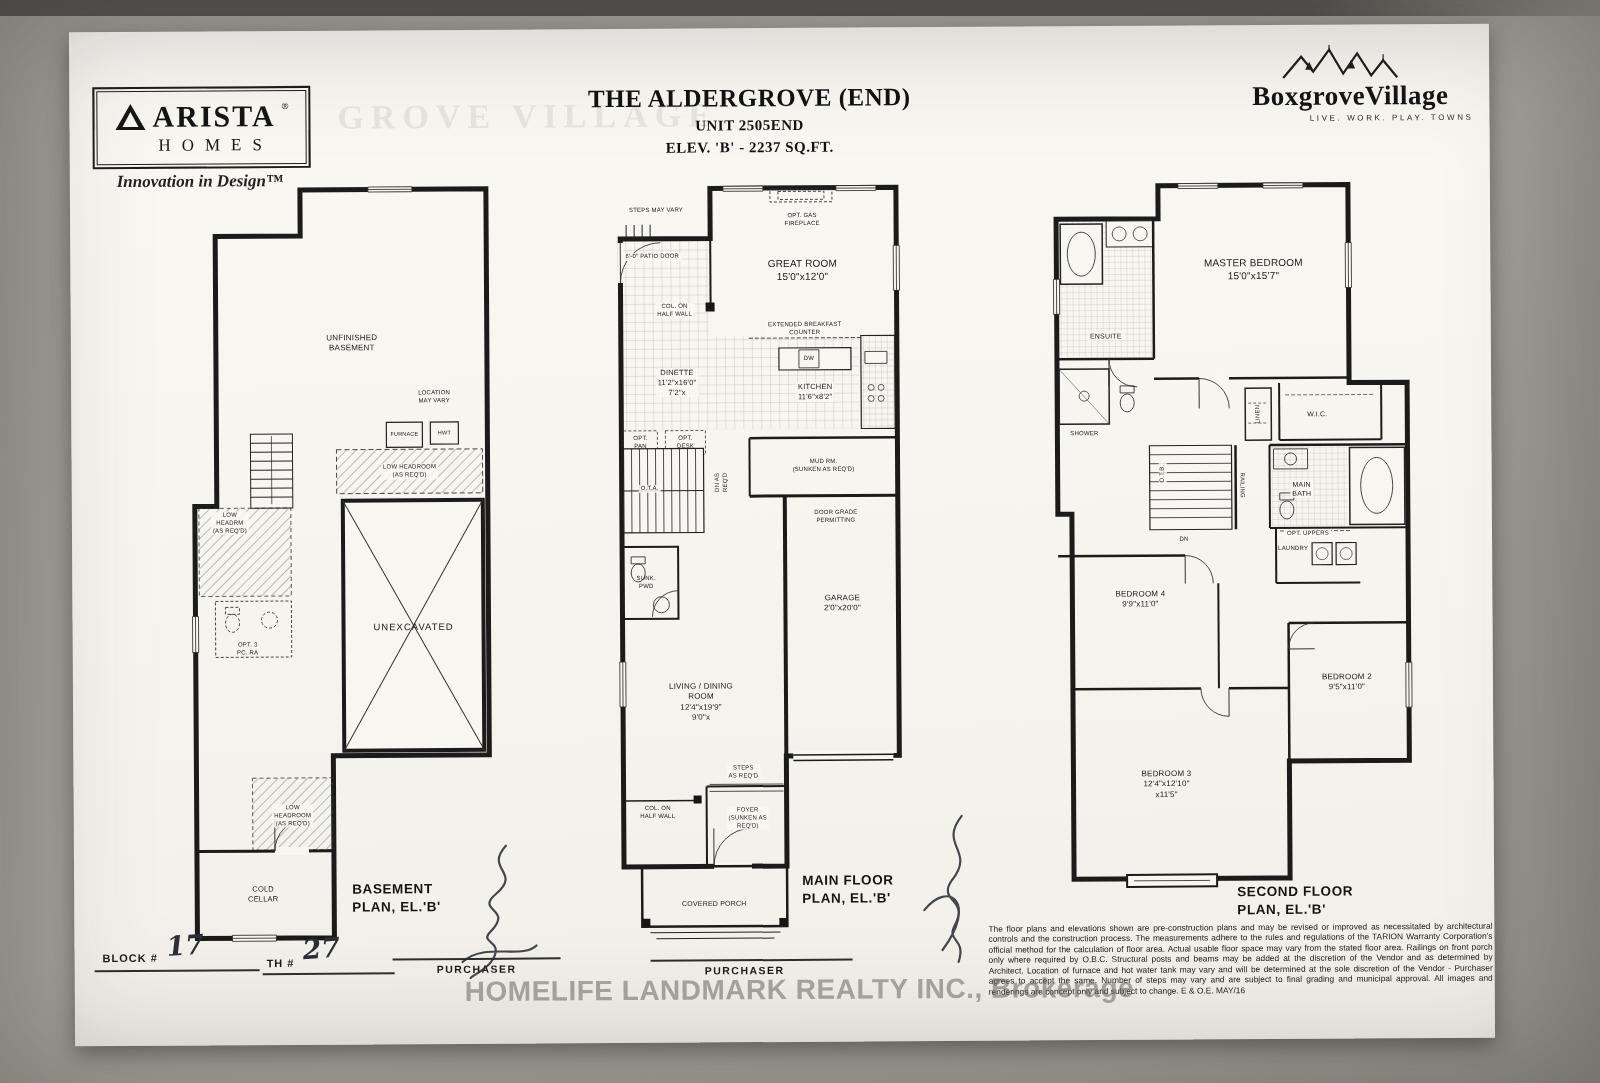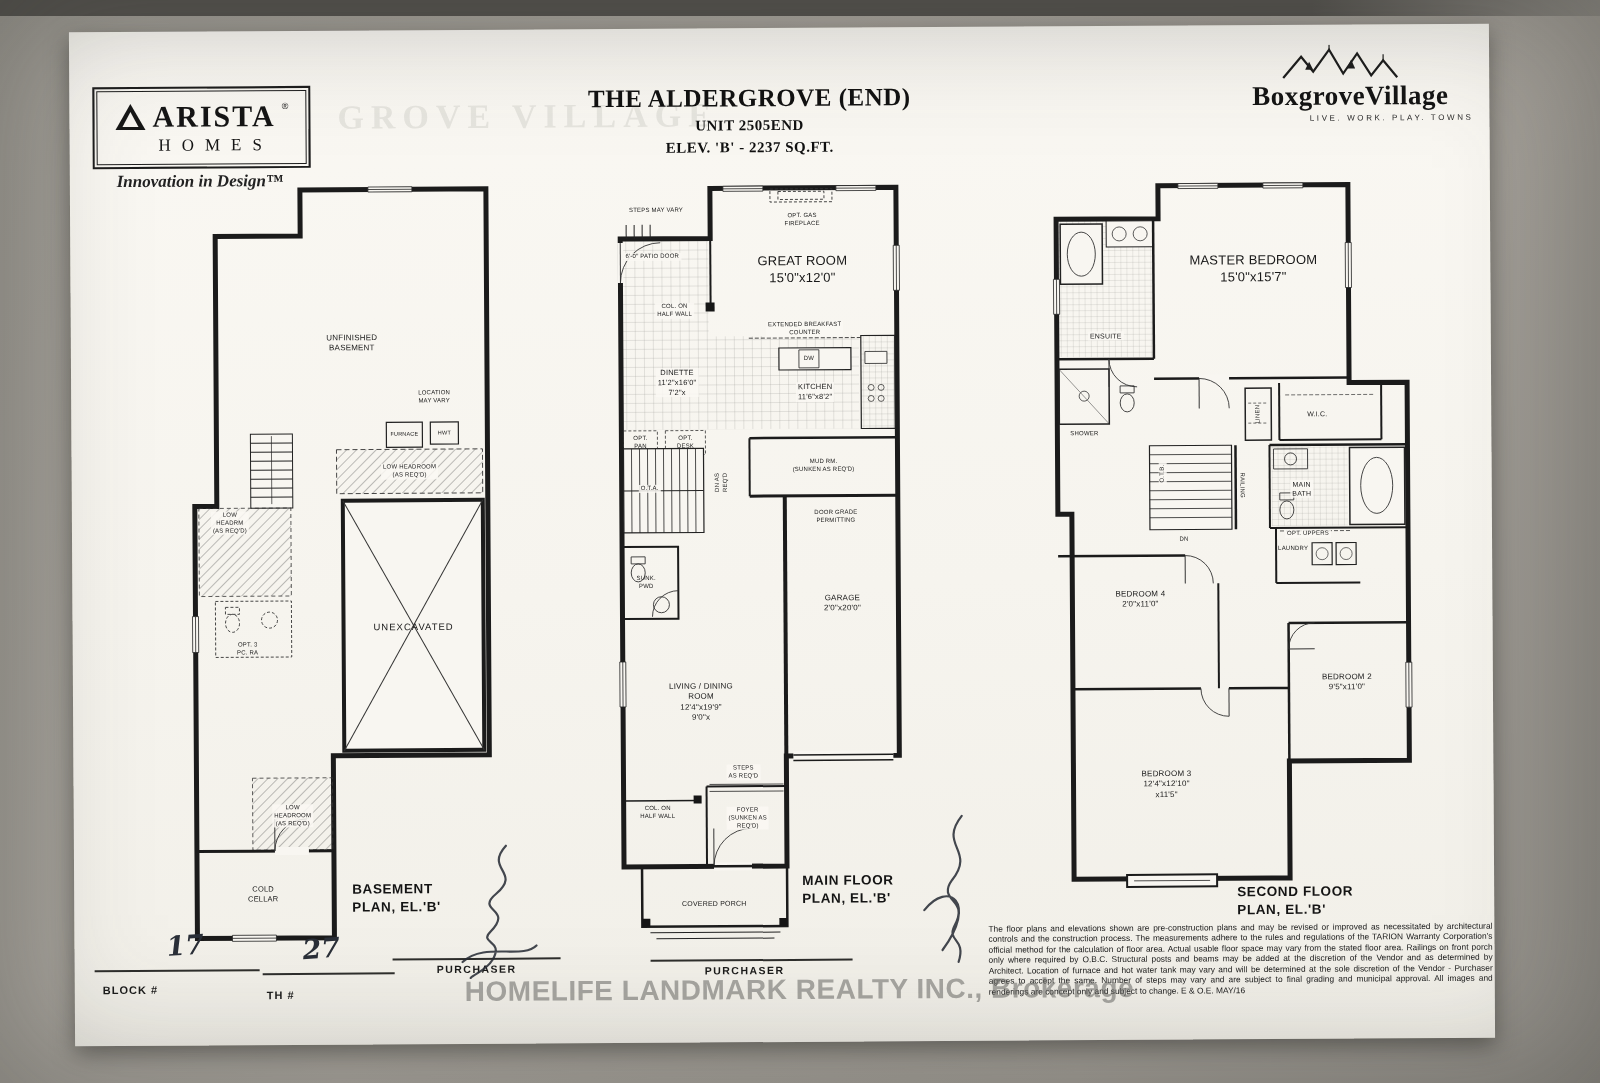--- a/index.html
+++ b/index.html
@@ -31,30 +31,30 @@
   .boxgrove{position:absolute;left:1148px;top:20px;width:266px;text-align:center;color:#141414;}
   .boxgrove-name{font:700 27px "Liberation Serif",serif;letter-spacing:.5px;}
   .boxgrove-tag{font:400 8px "Liberation Sans",sans-serif;letter-spacing:2.6px;text-align:right;padding-right:10px;margin-top:2px;color:#2a2a2a;}
 
   
   .plan{position:absolute;}
   .plan svg{position:absolute;left:0;top:0;overflow:visible;}
   .lbl{position:absolute;transform:translate(-50%,-50%);font:6.5px/1.3 "Liberation Sans",sans-serif;
     color:#191919;text-align:center;white-space:pre-line;letter-spacing:.2px;z-index:5;}
   .s5{font-size:5.5px}.s6{font-size:6px}.s7{font-size:7px}.s75{font-size:7.5px}
-  .s8{font-size:8px}.s85{font-size:13px}.s9{font-size:9.5px;letter-spacing:1px}
+  .s8{font-size:8px}.s85{font-size:10px}.s9{font-size:9.5px;letter-spacing:1px}
   .bg{background:rgba(250,248,243,.85);padding:0 2px;}
   .rotl{transform:translate(-50%,-50%) rotate(-90deg);}
   .rotr{transform:translate(-50%,-50%) rotate(90deg);}
   .plan-caption{position:absolute;font:600 13.5px/1.35 "Liberation Sans",sans-serif;color:#141414;
     white-space:pre-line;letter-spacing:.6px;z-index:6;}
 
   
   .uline{position:absolute;height:1.5px;background:#2e2e2c;}
-  .foot-label{position:absolute;font:600 11px "Liberation Sans",sans-serif;letter-spacing:1px;color:#1b1b1b;margin-top:32px;}
+  .foot-label{position:absolute;font:600 11px "Liberation Sans",sans-serif;letter-spacing:1px;color:#1b1b1b;}
   .purchaser{position:absolute;font:600 10.5px "Liberation Sans",sans-serif;letter-spacing:1.5px;color:#1b1b1b;}
   .hand{position:absolute;font:italic 700 27px "DejaVu Serif",serif;color:#2a2f38;transform:rotate(-4deg);}
   .disclaimer{position:absolute;left:914px;top:897px;width:504px;font:8.4px/1.24 "Liberation Sans",sans-serif;
     color:#202020;text-align:justify;z-index:8;}
   .watermark{position:absolute;left:390px;top:946px;font:700 28px "Liberation Sans",sans-serif;
     color:rgba(104,104,100,.55);letter-spacing:.5px;white-space:nowrap;z-index:30;}
   .sig{position:absolute;z-index:25;}
 </style>
 </head>
 <body>
@@ -450,21 +450,21 @@
       <div class="lbl s6 rotl" style="left:209px;top:231px">LINEN</div>
       <div class="lbl s7" style="left:268px;top:231px">W.I.C.</div>
       <div class="lbl s6 rotl bg" style="left:113px;top:290px">O.T.B.</div>
       <div class="lbl s6 rotr" style="left:192px;top:302px">RAILING</div>
       <div class="lbl s6" style="left:134px;top:356px">DN</div>
       <div class="lbl s7 bg" style="left:252px;top:306px">MAIN
 BATH</div>
       <div class="lbl s6 bg" style="left:258px;top:351px">OPT. UPPERS</div>
       <div class="lbl s6" style="left:243px;top:366px">LAUNDRY</div>
       <div class="lbl s8" style="left:90px;top:416px">BEDROOM 4
-2'0"x11'0"</div>
+9'9"x11'0"</div>
       <div class="lbl s8" style="left:296px;top:500px">BEDROOM 2
 9'5"x11'0"</div>
       <div class="lbl s8" style="left:115px;top:601px">BEDROOM 3
 12'4"x12'10"
 x11'5"</div>
       <div class="plan-caption" style="left:185px;top:700px">SECOND FLOOR
 PLAN, EL.'B'</div>
     </div>
 
     <div class="foot-label" style="left:28px;top:920px">BLOCK #</div>

